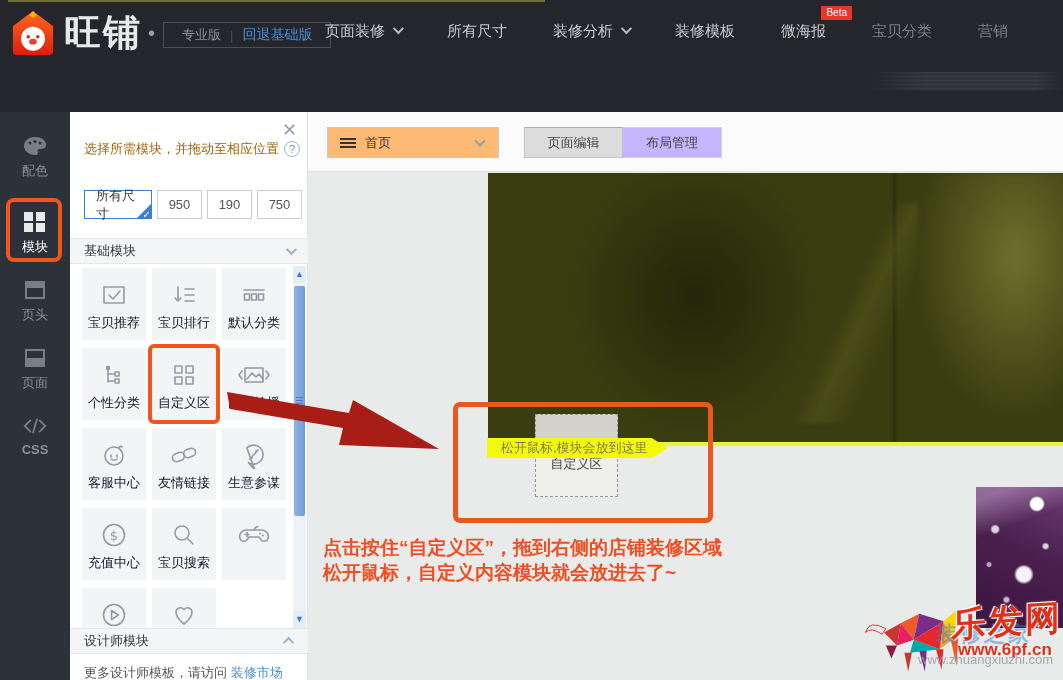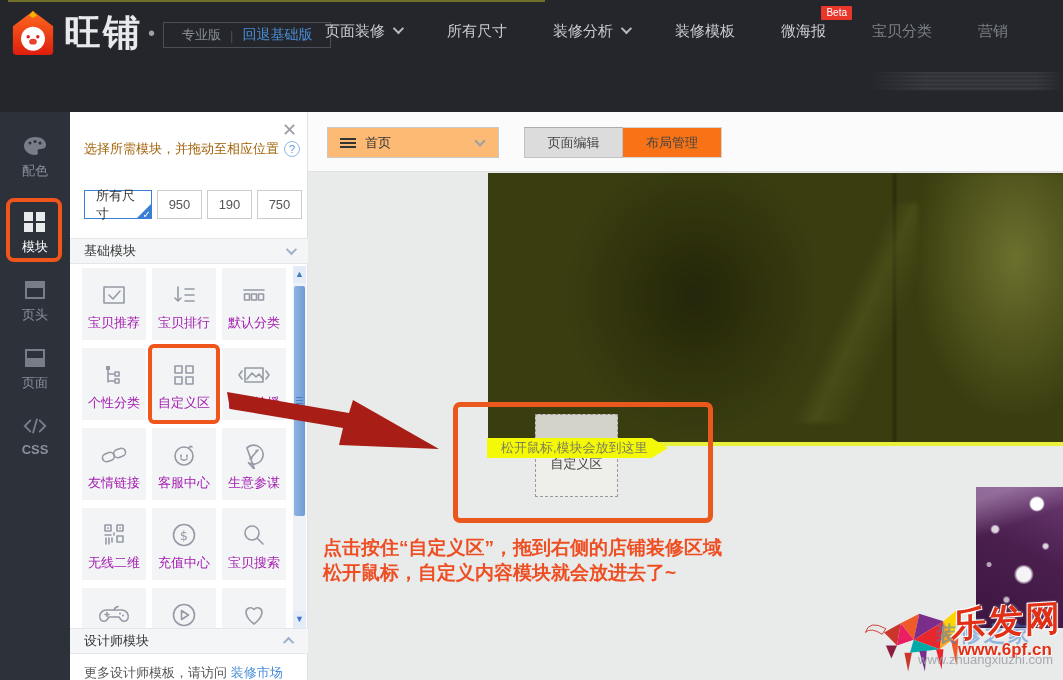--- a/index.html
+++ b/index.html
@@ -54,42 +54,42 @@
   .sec-chev { width:8px; height:8px; border-right:2px solid #9fb0c9; border-bottom:2px solid #9fb0c9; }
   .sec-chev.down { transform:rotate(45deg) translateY(-2px); }
   .sec-chev.up { transform:rotate(-135deg) translateY(-2px); }
   .sec-basic { top:126px; }
   .sec-designer { top:516px; }
   .tiles-clip { position:absolute; left:0; top:154px; width:224px; height:362px; overflow:hidden; }
   .tiles { position:absolute; left:12px; top:2px; width:208px; display:flex; flex-wrap:wrap; }
   .tile { position:relative; width:64px; height:72px; background:#f3f4f6; margin:0 6px 8px 0; display:flex; flex-direction:column; align-items:center; cursor:grab; }
   .tile:nth-child(3n) { margin-right:0; }
   .tile-icon { margin-top:12px; height:30px; display:flex; align-items:center; justify-content:center; }
-  .tile-label { font-size:13px; color:#a21caf; margin-top:4px; white-space:nowrap; }
+  .tile-label { font-size:13px; color:#0f172a; margin-top:4px; white-space:nowrap; }
   .tile.highlight::after { content:""; position:absolute; left:-4px; top:-4px; right:-4px; bottom:-4px; border:4px solid #f0551c; border-radius:6px; pointer-events:none; }
   
   .p-scroll { position:absolute; right:1px; top:154px; width:13px; height:362px; background:#eef1f5; }
   .p-scroll .arrow { position:absolute; left:0; width:13px; height:17px; background:#e3ecf7; color:#3f77c9; font-size:9px; text-align:center; line-height:17px; cursor:pointer; }
   .p-scroll .arrow.up { top:0; }
   .p-scroll .arrow.down { bottom:0; }
   .p-thumb { position:absolute; left:1px; top:20px; width:11px; height:230px; background:linear-gradient(90deg,#8fb3e2,#6f9cd6); border-radius:2px; cursor:pointer; }
   .p-grip { position:absolute; left:2px; top:50%; width:7px; height:7px; margin-top:-4px;
      background:repeating-linear-gradient(180deg,#4c7fc0 0 1px,transparent 1px 3px); }
   .panel-footer { position:absolute; left:14px; top:552px; font-size:13px; color:#555; white-space:nowrap; }
   .panel-footer a { color:#4a8ed6; text-decoration:none; }
 
   
   .main-header { position:absolute; left:308px; top:112px; width:755px; height:60px; background:#fbfbfc; border-bottom:1px solid #dfe1e3; z-index:2; }
   .page-select { position:absolute; left:19px; top:15px; width:172px; height:31px; border:1px solid #c9c9c9; background:#fdba74; display:flex; align-items:center; cursor:pointer; }
   .burger { width:16px; height:10px; margin-left:12px; border-top:2px solid #333; border-bottom:2px solid #333; position:relative; }
   .burger::after { content:""; position:absolute; left:0; top:2px; width:16px; height:2px; background:#333; }
   .page-select-value { font-size:13px; color:#333; margin-left:9px; }
   .select-caret { position:absolute; right:14px; width:8px; height:8px; border-right:2px solid #9aa0a6; border-bottom:2px solid #9aa0a6; transform:rotate(45deg); margin-top:-3px; }
   .tabs { position:absolute; left:216px; top:15px; display:flex; height:31px; }
-  .tab { width:99px; height:31px; font-size:13px; color:#444; display:flex; align-items:center; justify-content:center; cursor:pointer; border:1px solid #d5d5d5; background:#f97316; }
+  .tab { width:99px; height:31px; font-size:13px; color:#444; display:flex; align-items:center; justify-content:center; cursor:pointer; border:1px solid #d5d5d5; background:#c4b5fd; }
   .tab.active { background:#dcdcdc; border-color:#c3c3c3; border-top-color:#adadad; }
   .tab + .tab { border-left:none; }
 
   .canvas { position:absolute; left:308px; top:172px; width:755px; height:508px; background:#e9eaea; }
   .olive-banner { position:absolute; left:180px; top:1px; width:575px; height:273px; background:#3a3d10; border-bottom:4px solid #e8f23a; overflow:hidden; }
   .fig-dark { position:absolute; left:70px; top:0; width:250px; height:273px;
      background:radial-gradient(ellipse at 55% 45%, rgba(10,12,2,.45), transparent 65%); filter:blur(3px); }
   .fig-seam { position:absolute; left:405px; top:0; width:3px; height:273px; background:rgba(0,0,0,.28); filter:blur(1px); }
   .fig-arm { position:absolute; left:430px; top:0; width:150px; height:240px;
      background:radial-gradient(ellipse at 65% 35%, rgba(150,155,70,.55), rgba(110,115,45,.25) 55%, transparent 75%); filter:blur(2px); }
@@ -325,62 +325,48 @@
               <path d="M5 9 l-3 4 3 4" fill="none" stroke="#959aa5" stroke-width="1.6" stroke-linecap="round" stroke-linejoin="round"></path>
               <path d="M29 9 l3 4 -3 4" fill="none" stroke="#959aa5" stroke-width="1.6" stroke-linecap="round" stroke-linejoin="round"></path>
               <rect x="8" y="6" width="18" height="14" fill="none" stroke="#959aa5" stroke-width="1.6" stroke-linecap="round" stroke-linejoin="round"></rect>
               <path d="M10 17 l5 -6 4 4 3 -3 4 5" fill="none" stroke="#959aa5" stroke-width="1.6" stroke-linecap="round" stroke-linejoin="round"></path>
             </svg>
           </div>
           <div class="tile-label">图片轮播</div>
         </div>
         <div class="tile">
           <div class="tile-icon">
+            <svg width="28" height="28" viewBox="0 0 28 28">
+              <circle cx="14" cy="15" r="9" fill="none" stroke="#959aa5" stroke-width="1.6" stroke-linecap="round" stroke-linejoin="round"></circle>
+              <path d="M11 14 v2 M17 14 v2" fill="none" stroke="#959aa5" stroke-width="1.6" stroke-linecap="round" stroke-linejoin="round"></path>
+              <path d="M11 18 q3 2.5 6 0" fill="none" stroke="#959aa5" stroke-width="1.6" stroke-linecap="round" stroke-linejoin="round"></path>
+              <path d="M19 6.5 q2 -2 3 -0.5" fill="none" stroke="#959aa5" stroke-width="1.6" stroke-linecap="round" stroke-linejoin="round"></path>
+            </svg>
+          </div>
+          <div class="tile-label">客服中心</div>
+        </div>
+        <div class="tile">
+          <div class="tile-icon">
             <svg width="30" height="26" viewBox="0 0 30 26">
               <g transform="rotate(-20 15 13)">
                 <rect x="3" y="9" width="12" height="8" rx="4" fill="none" stroke="#959aa5" stroke-width="1.6" stroke-linecap="round" stroke-linejoin="round"></rect>
                 <rect x="15" y="9" width="12" height="8" rx="4" fill="none" stroke="#959aa5" stroke-width="1.6" stroke-linecap="round" stroke-linejoin="round"></rect>
               </g>
             </svg>
           </div>
           <div class="tile-label">友情链接</div>
         </div>
         <div class="tile">
           <div class="tile-icon">
             <svg width="28" height="28" viewBox="0 0 28 28">
-              <circle cx="14" cy="15" r="9" fill="none" stroke="#959aa5" stroke-width="1.6" stroke-linecap="round" stroke-linejoin="round"></circle>
-              <path d="M11 14 v2 M17 14 v2" fill="none" stroke="#959aa5" stroke-width="1.6" stroke-linecap="round" stroke-linejoin="round"></path>
-              <path d="M11 18 q3 2.5 6 0" fill="none" stroke="#959aa5" stroke-width="1.6" stroke-linecap="round" stroke-linejoin="round"></path>
-              <path d="M19 6.5 q2 -2 3 -0.5" fill="none" stroke="#959aa5" stroke-width="1.6" stroke-linecap="round" stroke-linejoin="round"></path>
-            </svg>
-          </div>
-          <div class="tile-label">客服中心</div>
-        </div>
-        <div class="tile">
-          <div class="tile-icon">
-            <svg width="28" height="28" viewBox="0 0 28 28">
               <path d="M14 4 a9.5 9.5 0 1 1 -9.3 11.5 L4 25 Z" transform="rotate(-45 14 14)" fill="none" stroke="#959aa5" stroke-width="1.6" stroke-linecap="round" stroke-linejoin="round"></path>
               <path d="M10 18 L18 9 M10 18 l2 -1 M18 9 l-2 1" fill="none" stroke="#959aa5" stroke-width="1.6" stroke-linecap="round" stroke-linejoin="round"></path>
             </svg>
           </div>
           <div class="tile-label">生意参谋</div>
-        </div>
-        <div class="tile">
-          <div class="tile-icon">
-            <svg width="28" height="28" viewBox="0 0 28 28">
-              <rect x="5" y="4" width="6" height="6" fill="none" stroke="#959aa5" stroke-width="1.6" stroke-linecap="round" stroke-linejoin="round"></rect>
-              <rect x="7.3" y="6.3" width="1.6" height="1.6" fill="#959aa5"></rect>
-              <rect x="17" y="4" width="6" height="6" fill="none" stroke="#959aa5" stroke-width="1.6" stroke-linecap="round" stroke-linejoin="round"></rect>
-              <rect x="19.3" y="6.3" width="1.6" height="1.6" fill="#959aa5"></rect>
-              <path d="M5 14 h6 M6 17 v6 M9 17 v6 M12 17 v4" fill="none" stroke="#959aa5" stroke-width="1.6" stroke-linecap="round" stroke-linejoin="round"></path>
-              <rect x="17" y="15" width="6" height="6" fill="none" stroke="#959aa5" stroke-width="1.6" stroke-linecap="round" stroke-linejoin="round"></rect>
-              <path d="M14 14 v-2" fill="none" stroke="#959aa5" stroke-width="1.6" stroke-linecap="round" stroke-linejoin="round"></path>
-            </svg>
-          </div>
-          <div class="tile-label">无线二维</div>
         </div>
         <div class="tile">
           <div class="tile-icon">
             <svg width="30" height="30" viewBox="0 0 30 30">
               <circle cx="15" cy="15" r="10.5" fill="none" stroke="#959aa5" stroke-width="1.6" stroke-linecap="round" stroke-linejoin="round"></circle>
               <text x="15" y="20" text-anchor="middle" font-size="13" font-family="DejaVu Sans, sans-serif" fill="#959aa5">$</text>
             </svg>
           </div>
           <div class="tile-label">充值中心</div>
         </div>

